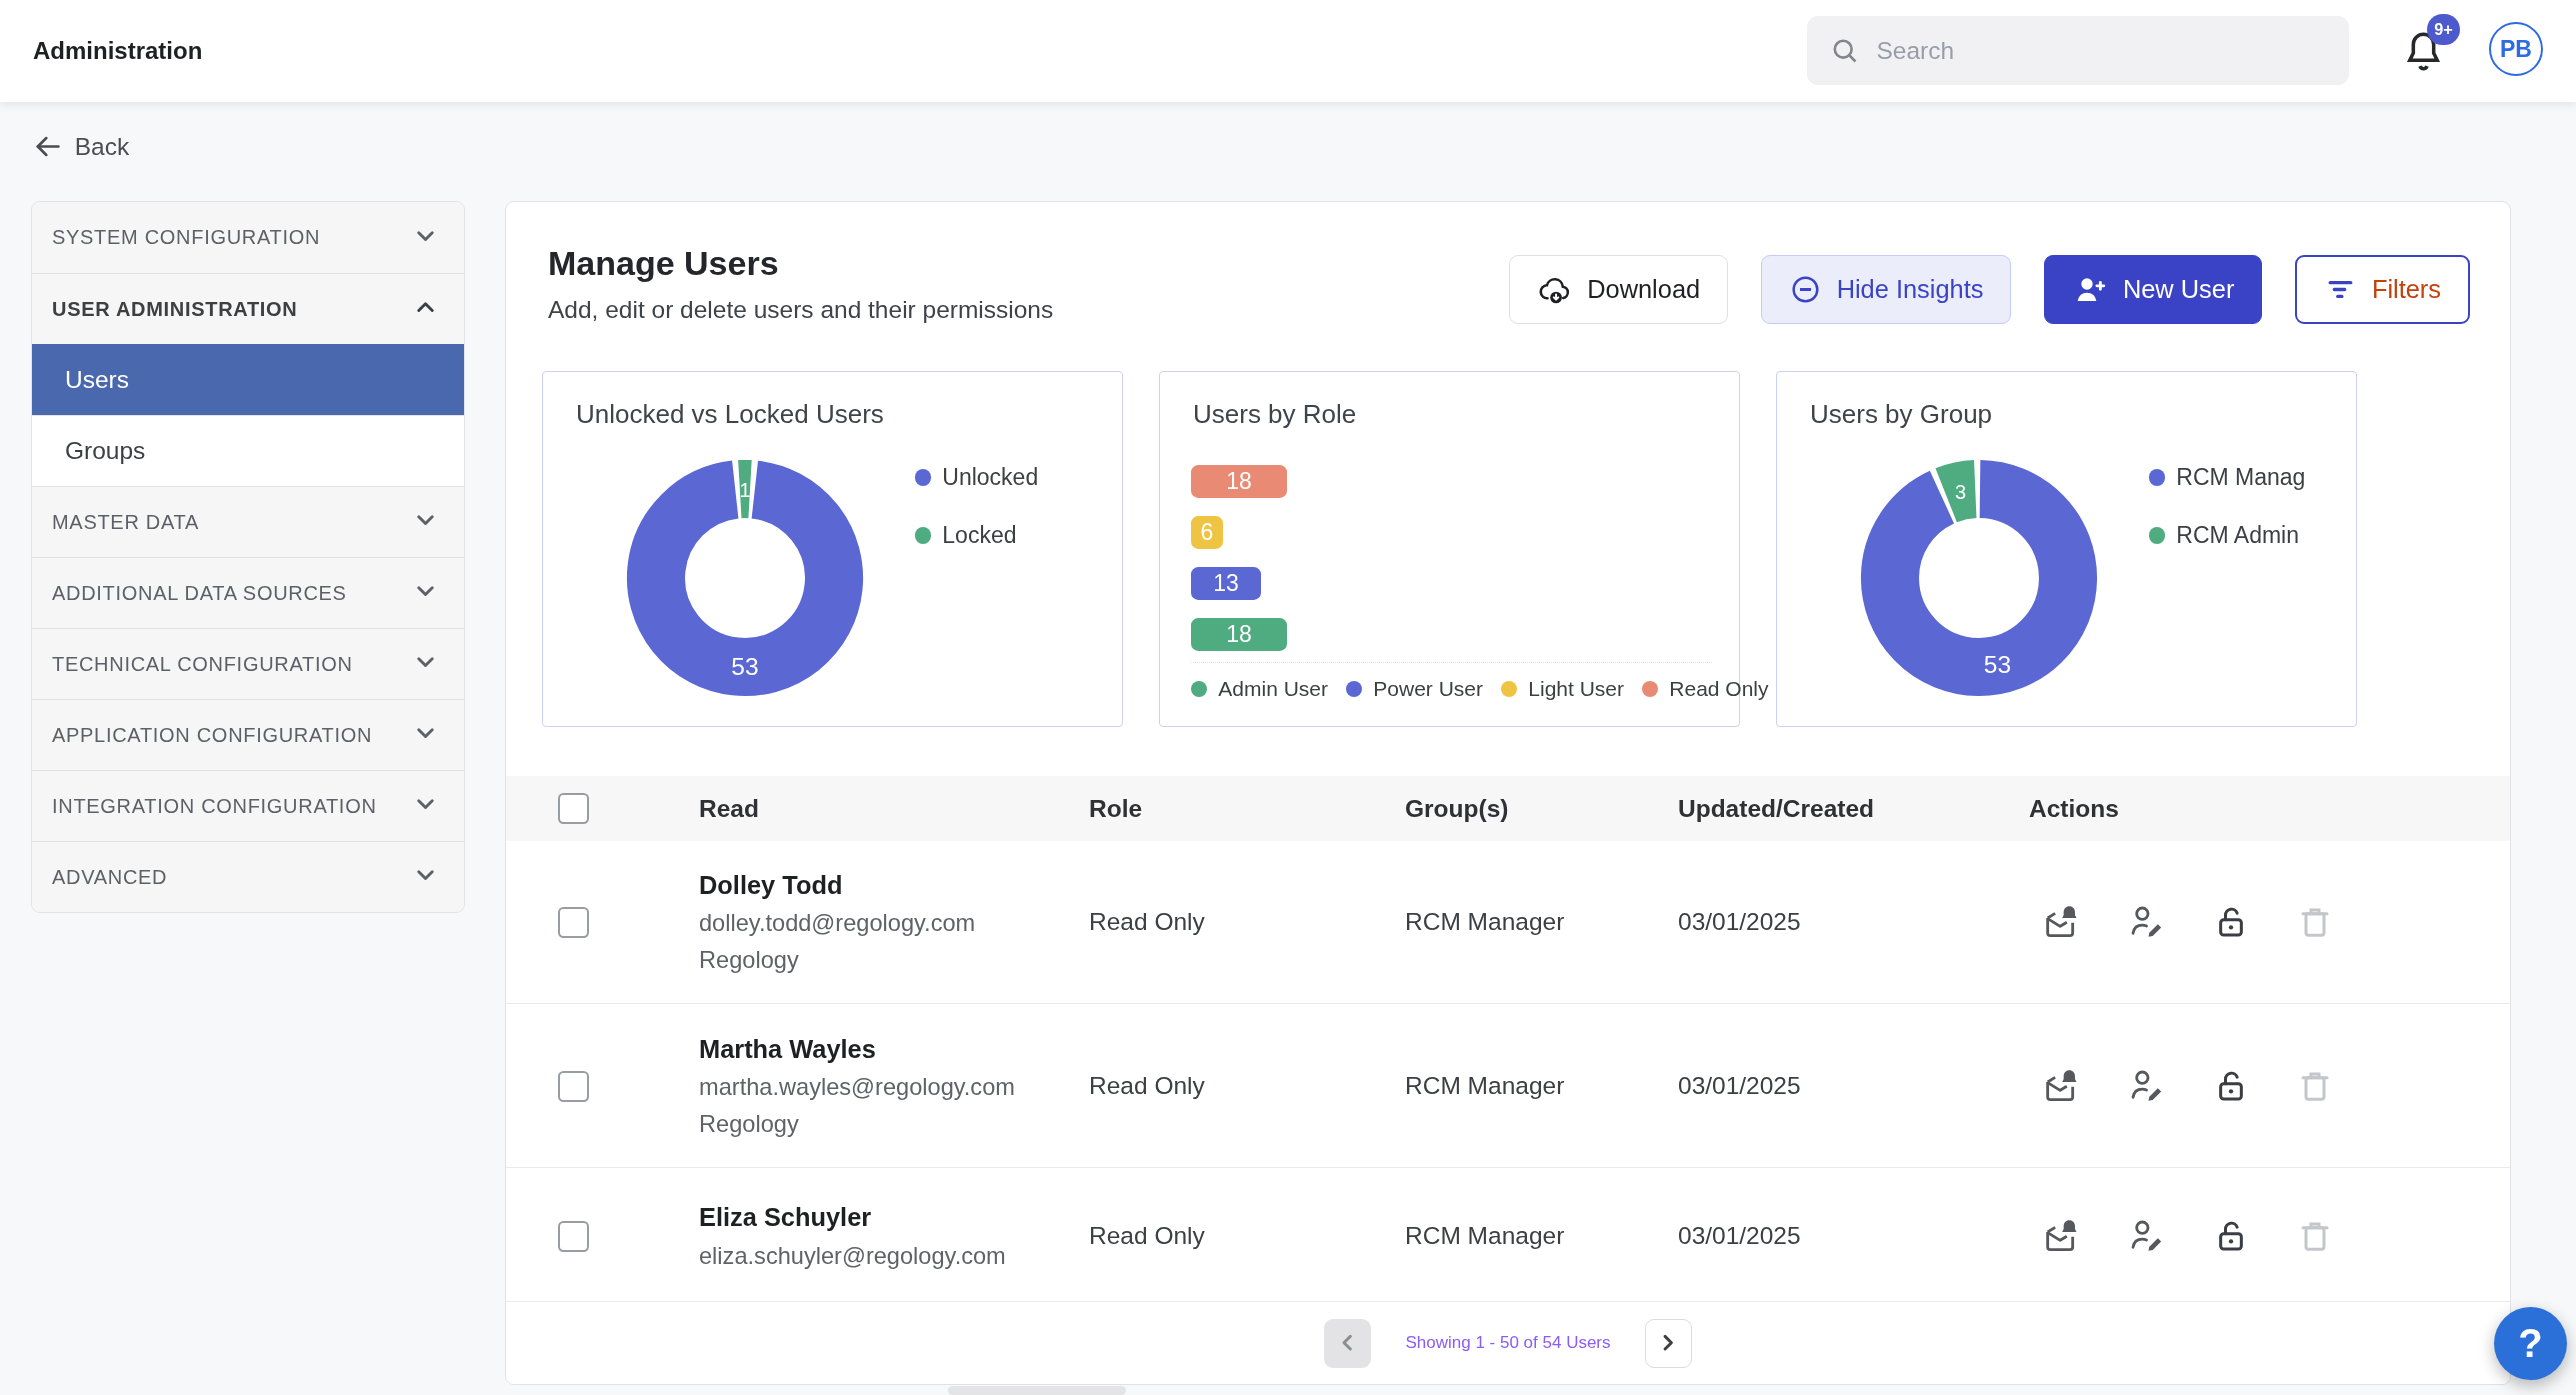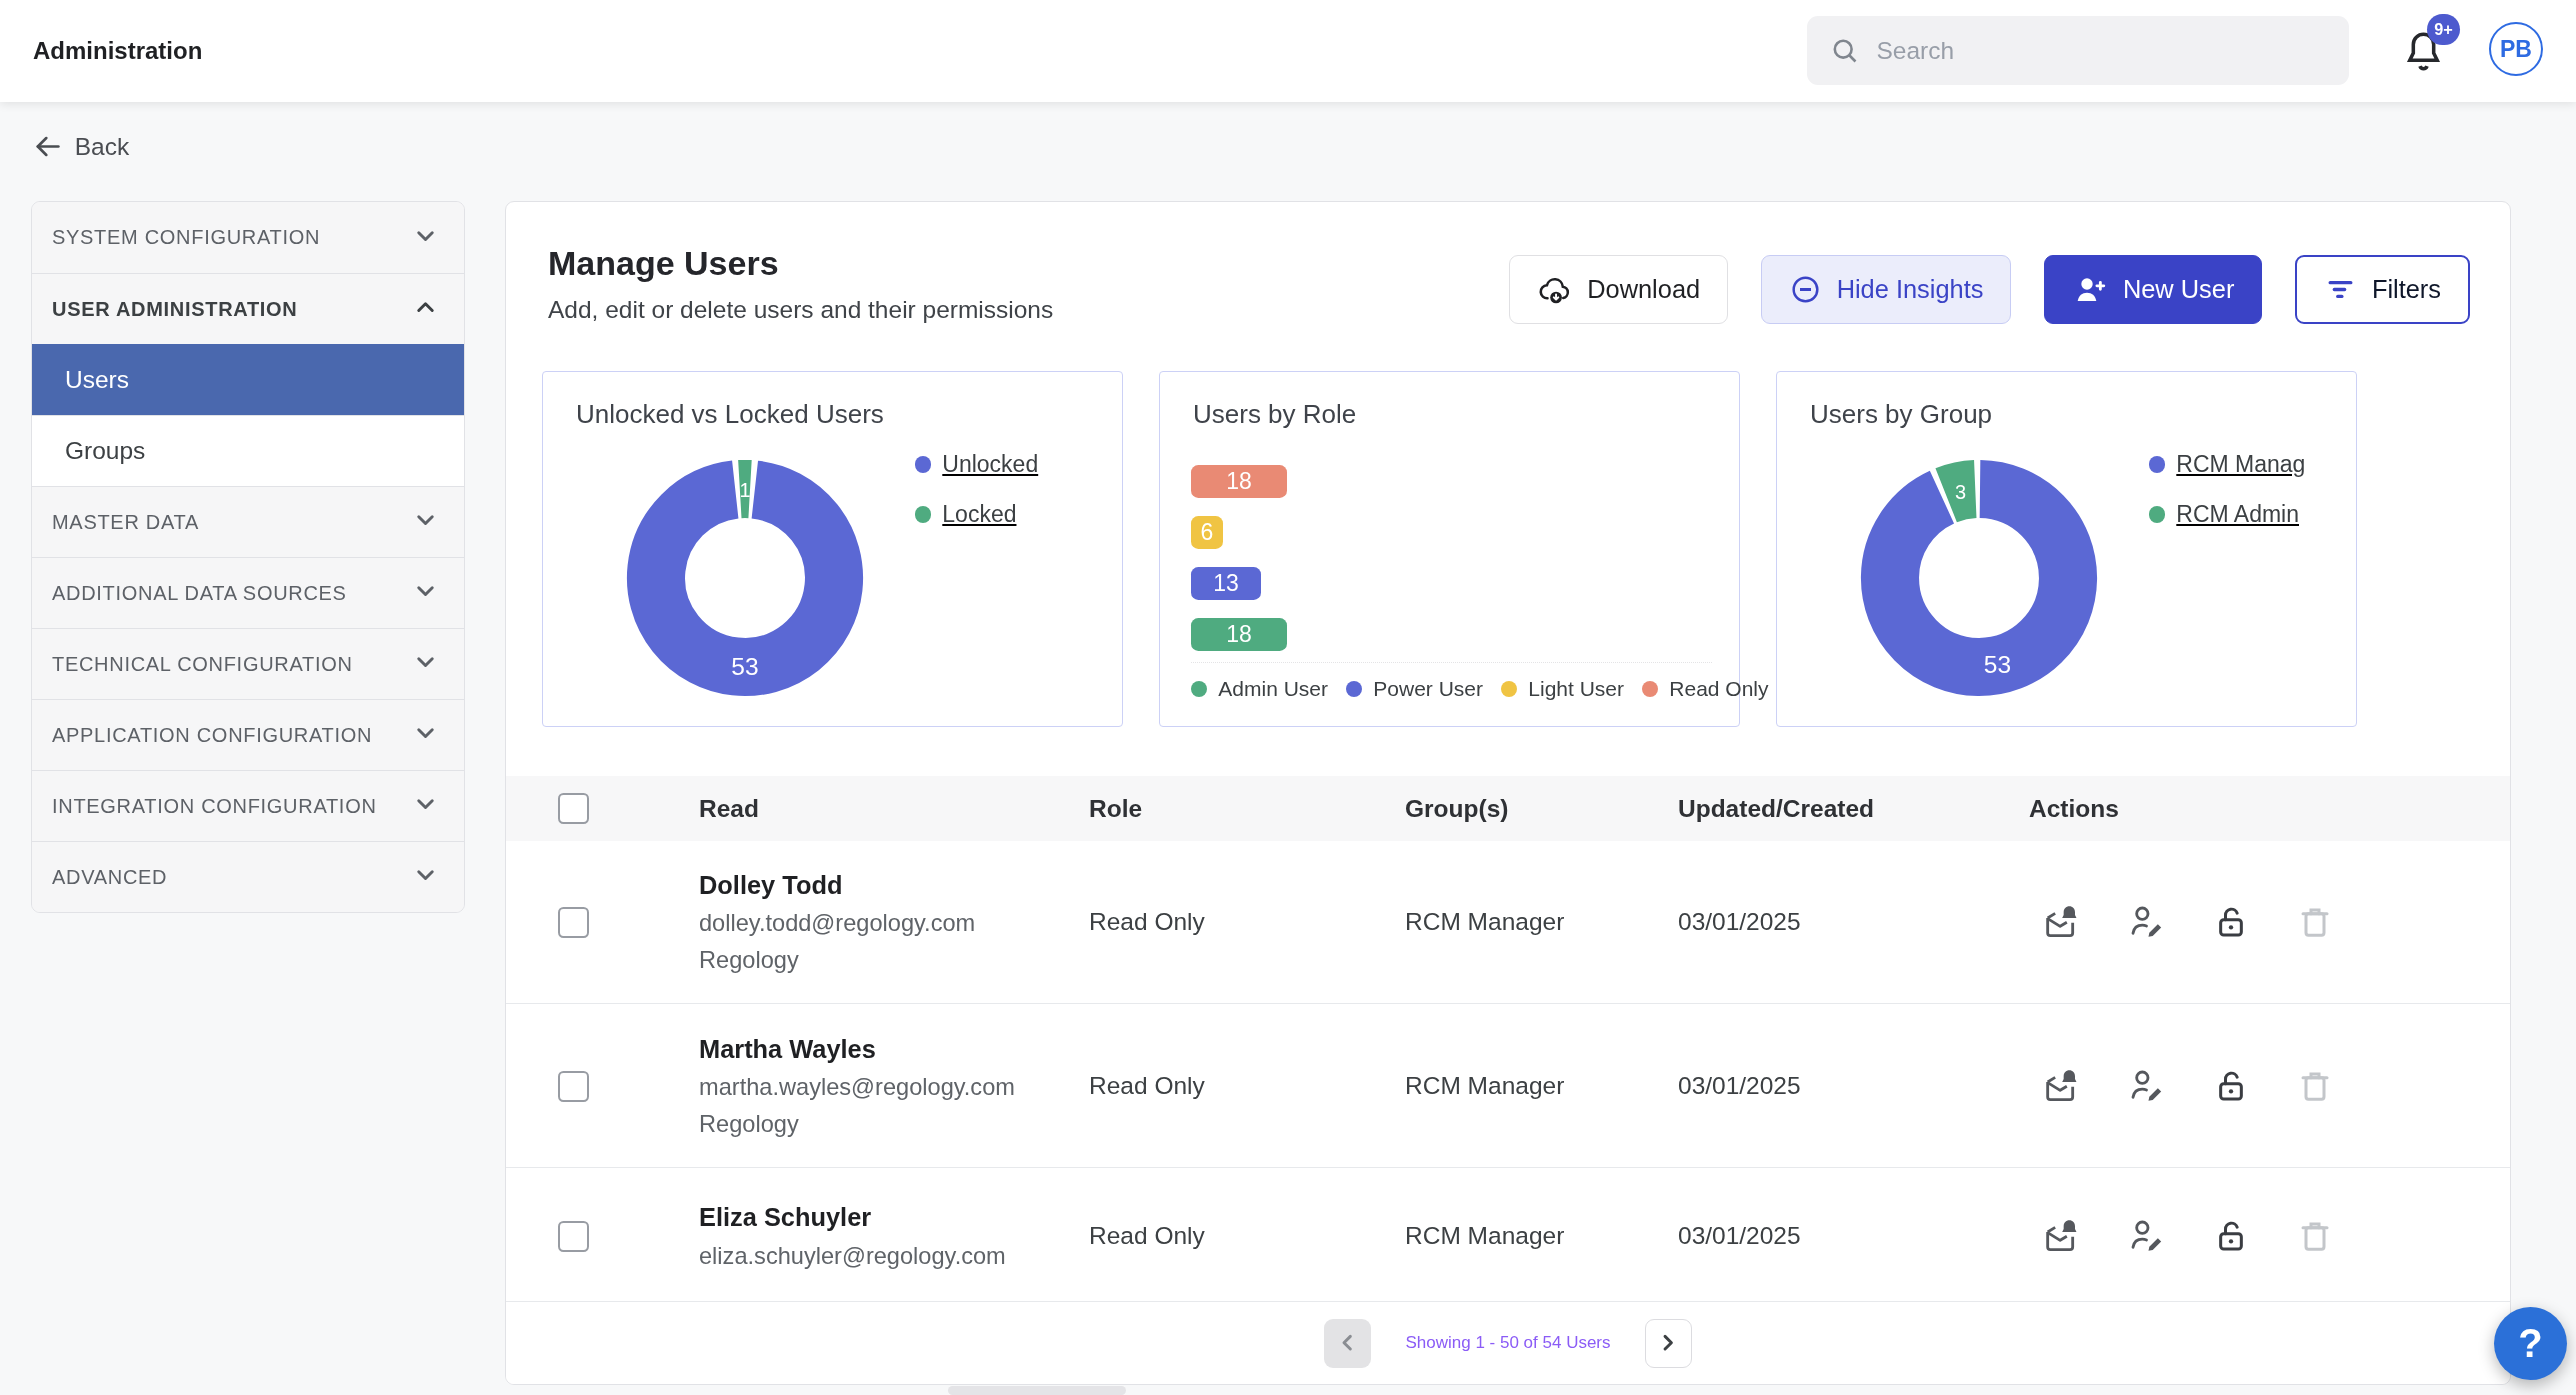--- a/index.html
+++ b/index.html
@@ -44,34 +44,34 @@
   .panel{position:absolute;left:505px;top:201px;width:2006px;height:1184px;background:#fff;
          border:0.9px solid #e1e2e6;border-radius:9px;box-sizing:border-box;overflow:hidden;}
   .panel-title{position:absolute;left:42px;top:42px;font-size:34px;font-weight:700;color:#25262b;text-align:right;}
   .panel-subtitle{position:absolute;left:42px;top:94px;font-size:24.5px;color:#3f4348;}
   .actions-row{position:absolute;right:40px;top:53px;display:flex;gap:33px;height:69px;}
   .btn{display:flex;align-items:center;gap:14.5px;padding:0 27px;border-radius:9px;font-size:25.4px;
        cursor:pointer;box-sizing:border-box;background:#fff;border:1.8px solid transparent;font-weight:500;}
   .btn-hide{background:#ebedfb;border-color:#c7ccf4;color:#3a43c6;}
   .btn-download{border-color:#e0e0e3;color:#1f2023;}
   .btn-new{background:#3a43c6;border-color:#3a43c6;color:#fff;}
-  .btn-filters{border:2.7px solid #3a43c6;color:#0f172a;}
+  .btn-filters{border:2.7px solid #3a43c6;color:#c2410c;}
 
   
   .insights{position:absolute;left:36px;top:169px;display:flex;gap:36px;height:356px;}
   .card{background:#fff;border:1.8px solid #ccd1f6;border-radius:4px;box-sizing:border-box;
         position:relative;flex:none;height:356px;}
   .card-total{width:181px;display:flex;flex-direction:column;align-items:center;
               justify-content:center;gap:9px;}
   .card-total .tlabel{font-size:25.4px;color:#8e9299;}
   .card-total .tvalue{font-size:28px;color:#3c4043;}
   .card-chart{width:581px;}
   .card-title{position:absolute;left:33px;top:27px;font-size:26px;color:#3f434a;}
   .donut{position:absolute;left:83px;top:87px;width:238px;height:238px;}
-  .legend{position:absolute;left:372px;top:79px;display:flex;flex-direction:column;gap:23px;text-decoration:underline;}
+  .legend{position:absolute;left:372px;top:92px;display:flex;flex-direction:column;gap:31px;}
   .legend-item{display:flex;align-items:center;gap:11px;font-size:23px;color:#3c4043;white-space:nowrap;}
   .dot{width:16.3px;height:16.3px;border-radius:50%;flex:none;}
   .hbars{position:absolute;left:31px;top:93px;width:521px;}
   .hbar{height:33px;border-radius:7.3px;margin-bottom:18px;color:#fff;font-size:23px;
         display:flex;align-items:center;justify-content:center;}
   .axis{position:absolute;left:31px;right:27px;top:290px;border-top:1.8px dotted #e4e4e6;}
   .role-legend{position:absolute;left:31px;top:305px;display:flex;gap:18px;}
   .role-legend .legend-item{font-size:21px;}
 
   

